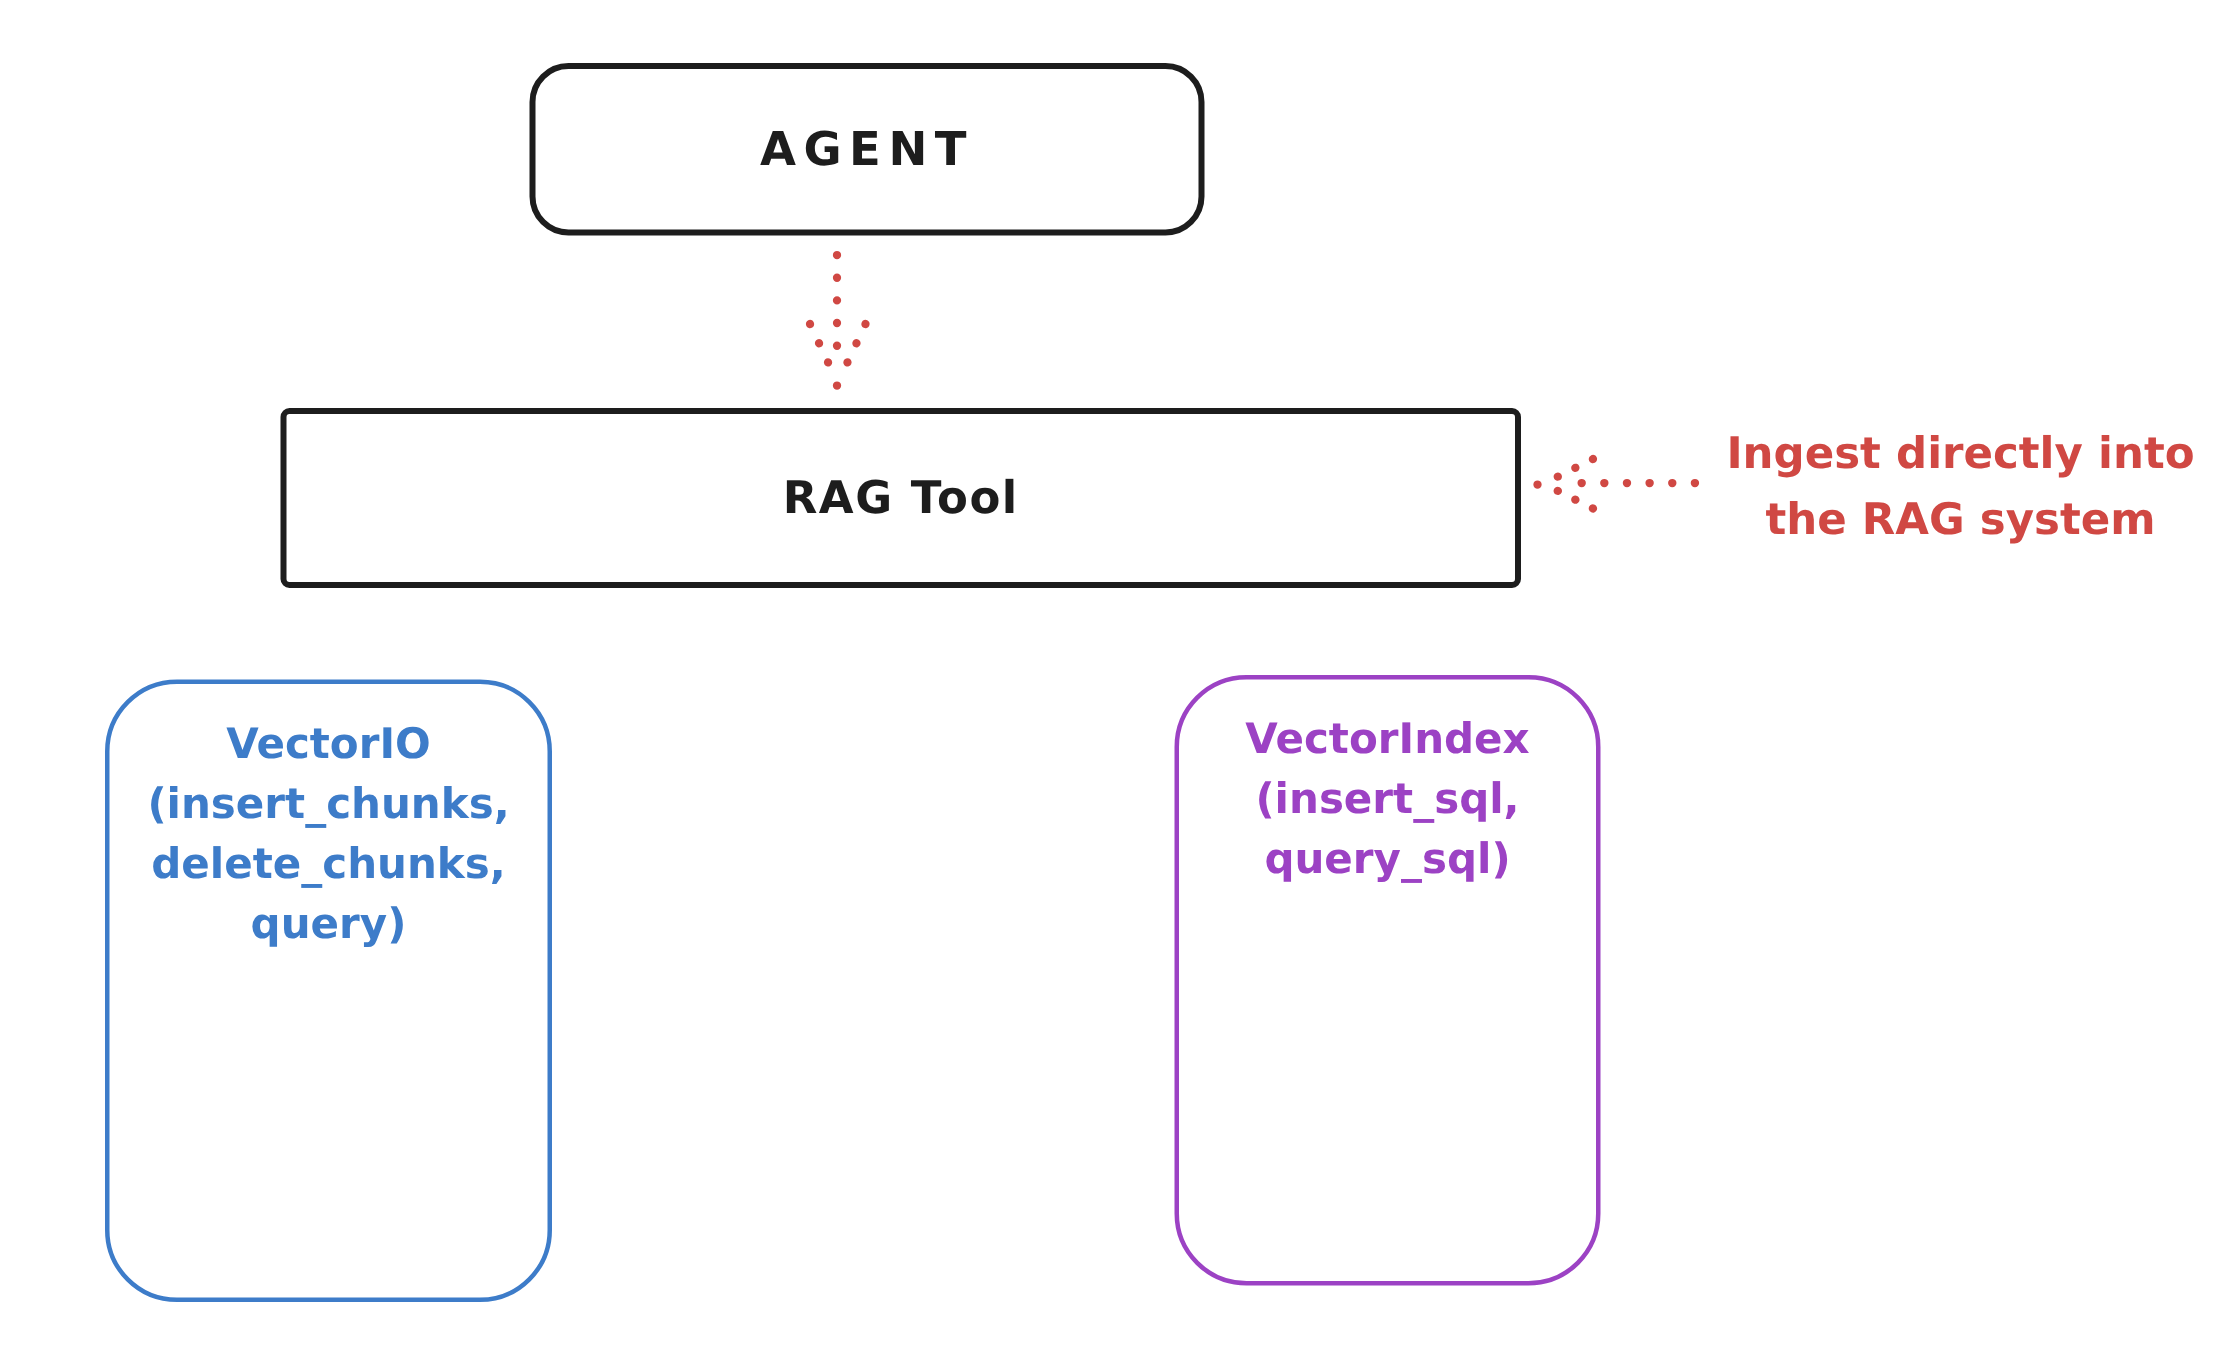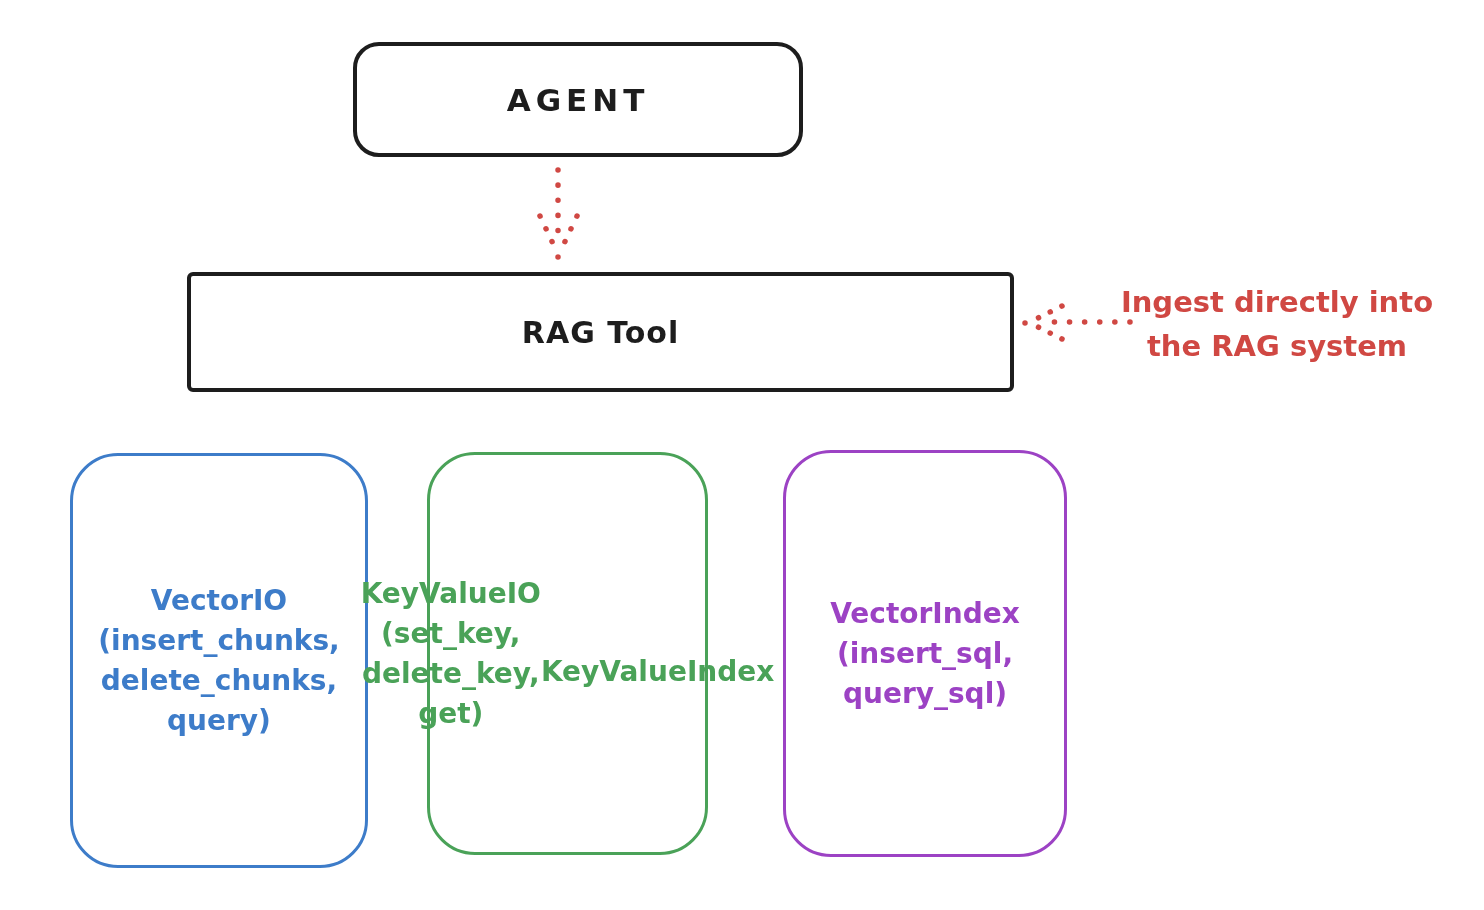--- a/index.html
+++ b/index.html
@@ -50,38 +50,37 @@
   
   .arrows-svg {
     position: absolute;
     left: 0; top: 0;
     width: 1484px; height: 910px;
     pointer-events: none;
   }
   
   .ingest-note {
     position: absolute;
-    left: 1112px; top: 280px;
+    left: 1142px; top: 280px;
     width: 330px;
     text-align: center;
     color: #d04843;
     font-size: 29px;
     font-weight: 700;
     line-height: 44px;
     white-space: pre-line;
   }
   
   .io-box {
     position: absolute;
     background: #ffffff;
     border-radius: 48px;
     display: flex;
-    flex-direction: row;
+    flex-direction: column;
     align-items: center;
-    justify-content: center;
     text-align: center;
     padding: 20px;
   }
   .io-title {
     font-size: 28px;
     font-weight: 600;
     line-height: 40px;
     white-space: pre-line;
   }
   .io-index {
@@ -127,26 +126,20 @@
   <div class="ingest-note">Ingest directly into
 the RAG system</div>
 
   <div class="io-box blue">
     <div class="io-title">VectorIO
 (insert_chunks,
 delete_chunks,
 query)</div>
   </div>
 
-  <div class="io-box green">
-    <div class="io-title">KeyValueIO
-(set_key,
-delete_key, get)</div>
-    <div class="io-index">KeyValueIndex</div>
-  </div>
 
   <div class="io-box purple">
     <div class="io-title">VectorIndex
 (insert_sql,
 query_sql)</div>
   </div>
 
 </div>
 
 </body></html>

